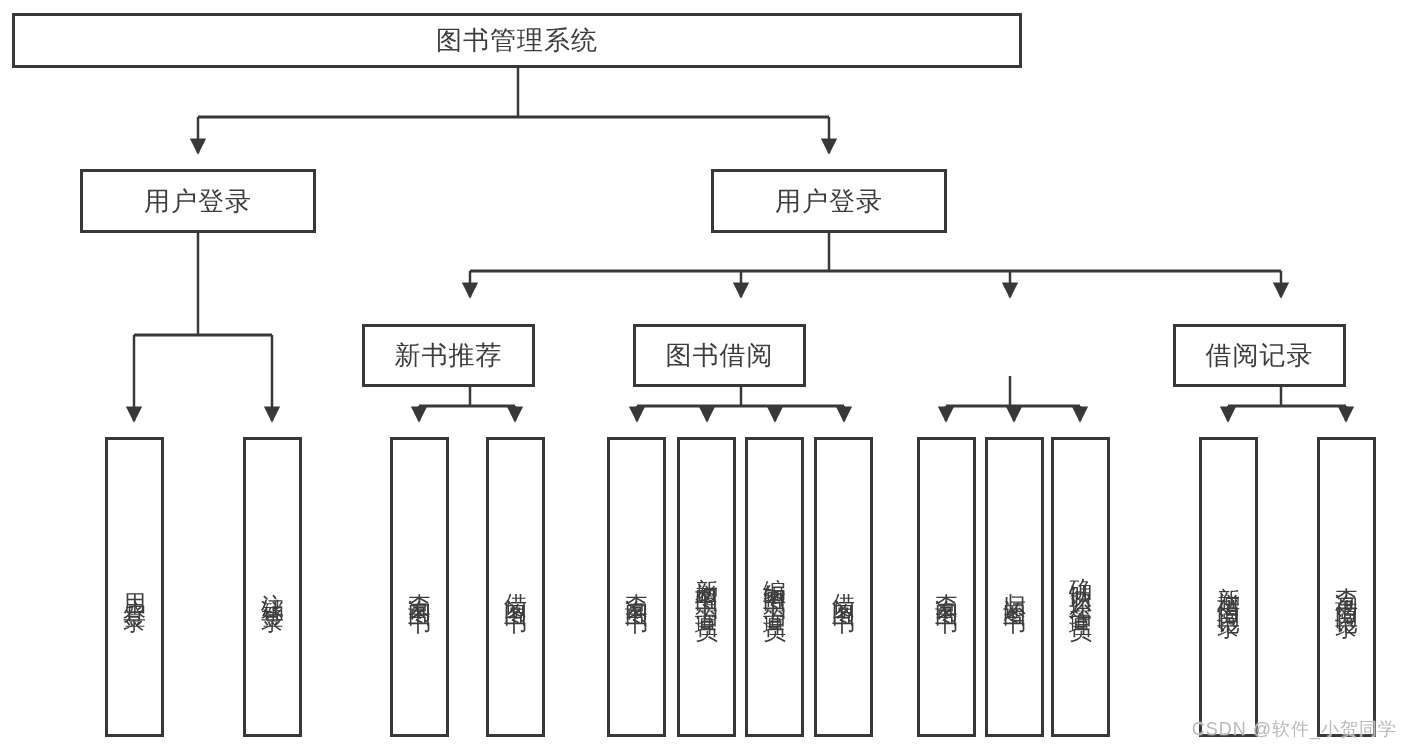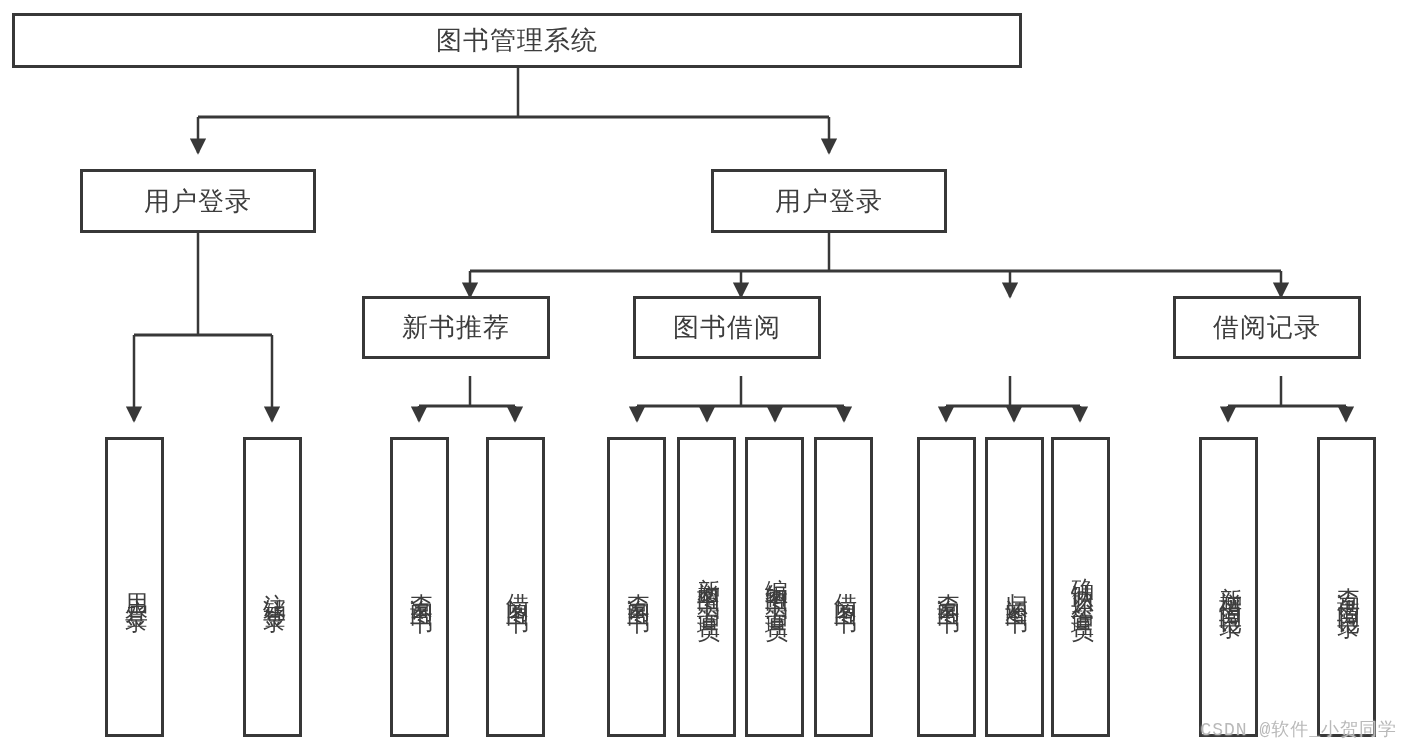--- a/index.html
+++ b/index.html
@@ -6,39 +6,39 @@
     --line:#383838;
     --text:#3d3d3d;
     --bg:#ffffff;
     --wm:#b9b9b9;
   }
   html,body{margin:0;padding:0;background:var(--bg);}
   .stage{
     position:relative;
     width:1405px;height:747px;
     background:var(--bg);
-    font-family:Liberation Mono, monospace;
+    font-family:Liberation Sans, sans-serif;
     overflow:hidden;
   }
   .connector-layer{
     position:absolute;left:0;top:0;width:1405px;height:747px;
     pointer-events:none;
   }
   .node{
     position:absolute;
     box-sizing:border-box;
     border:3px solid var(--line);
     background:var(--bg);
     display:flex;align-items:center;justify-content:center;
     color:var(--text);
   }
   .hbox{font-size:26px;letter-spacing:1px;}
   .root{left:12px;top:13px;width:1010px;height:55px;}
   .lvl2{height:64px;width:236px;top:169px;}
-  .lvl3{top:296px;width:188px;height:63px;}
+  .lvl3{top:324px;width:173px;height:63px;}
   .vbox{
     top:437px;width:59px;height:300px;
   }
   .vbox span{
     writing-mode:vertical-rl;
     text-orientation:mixed;
     font-size:23px;
     line-height:1;
     letter-spacing:6px;
     white-space:nowrap;

